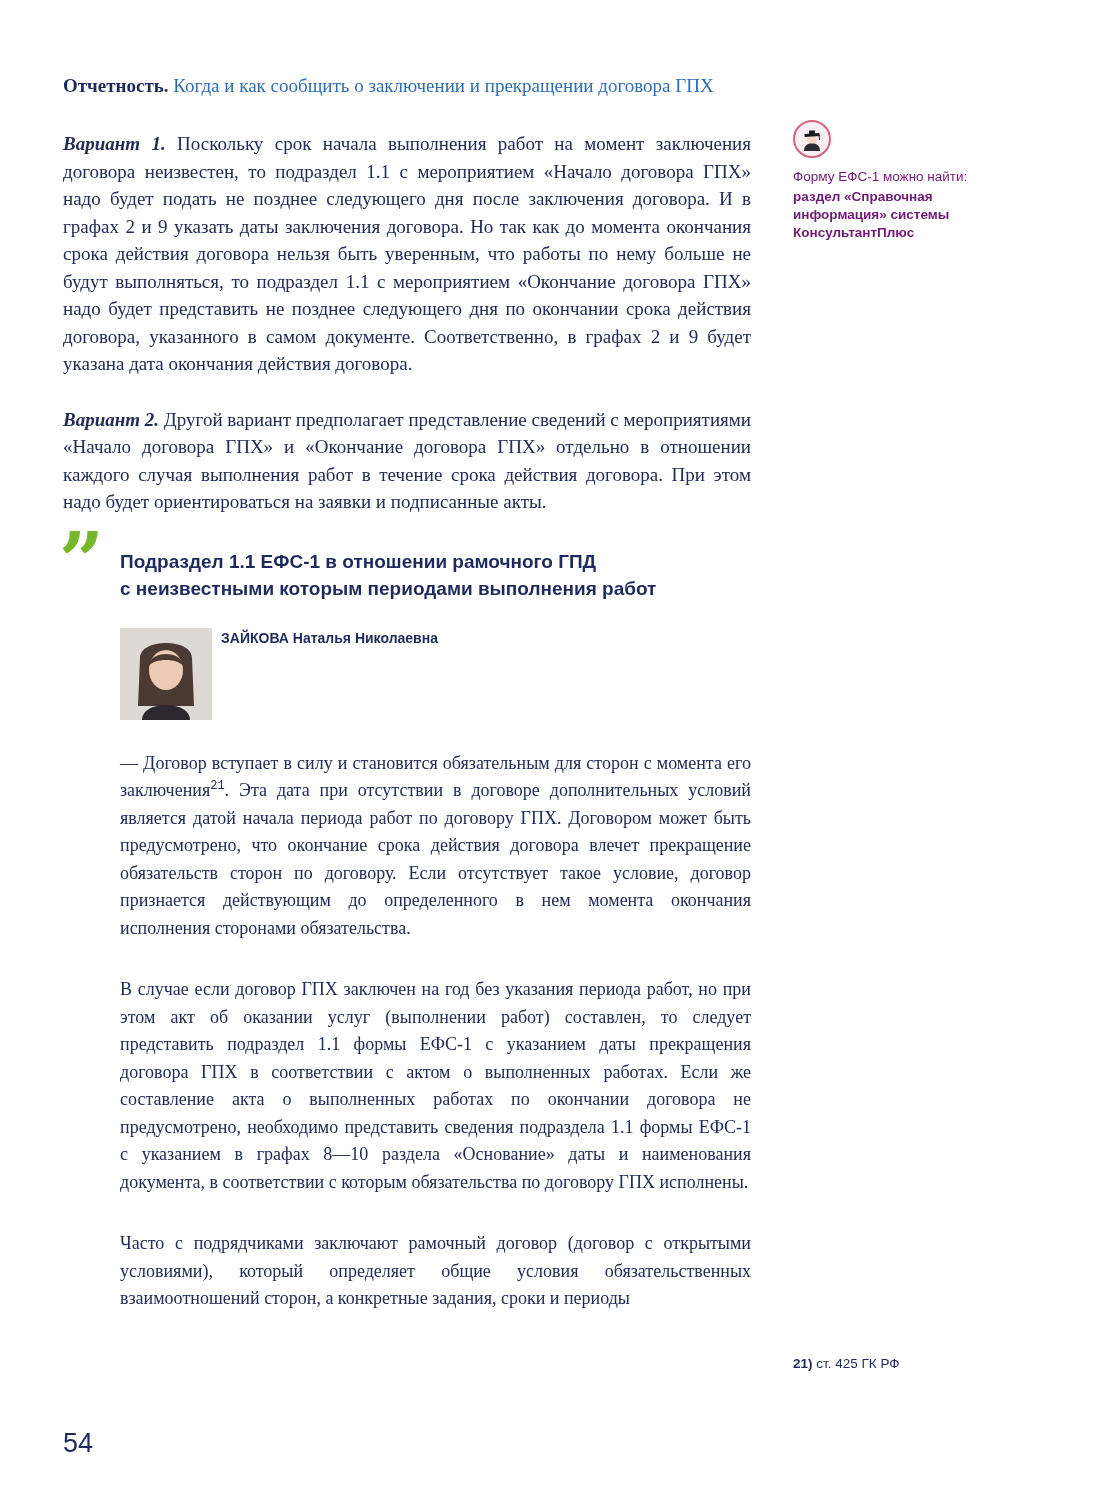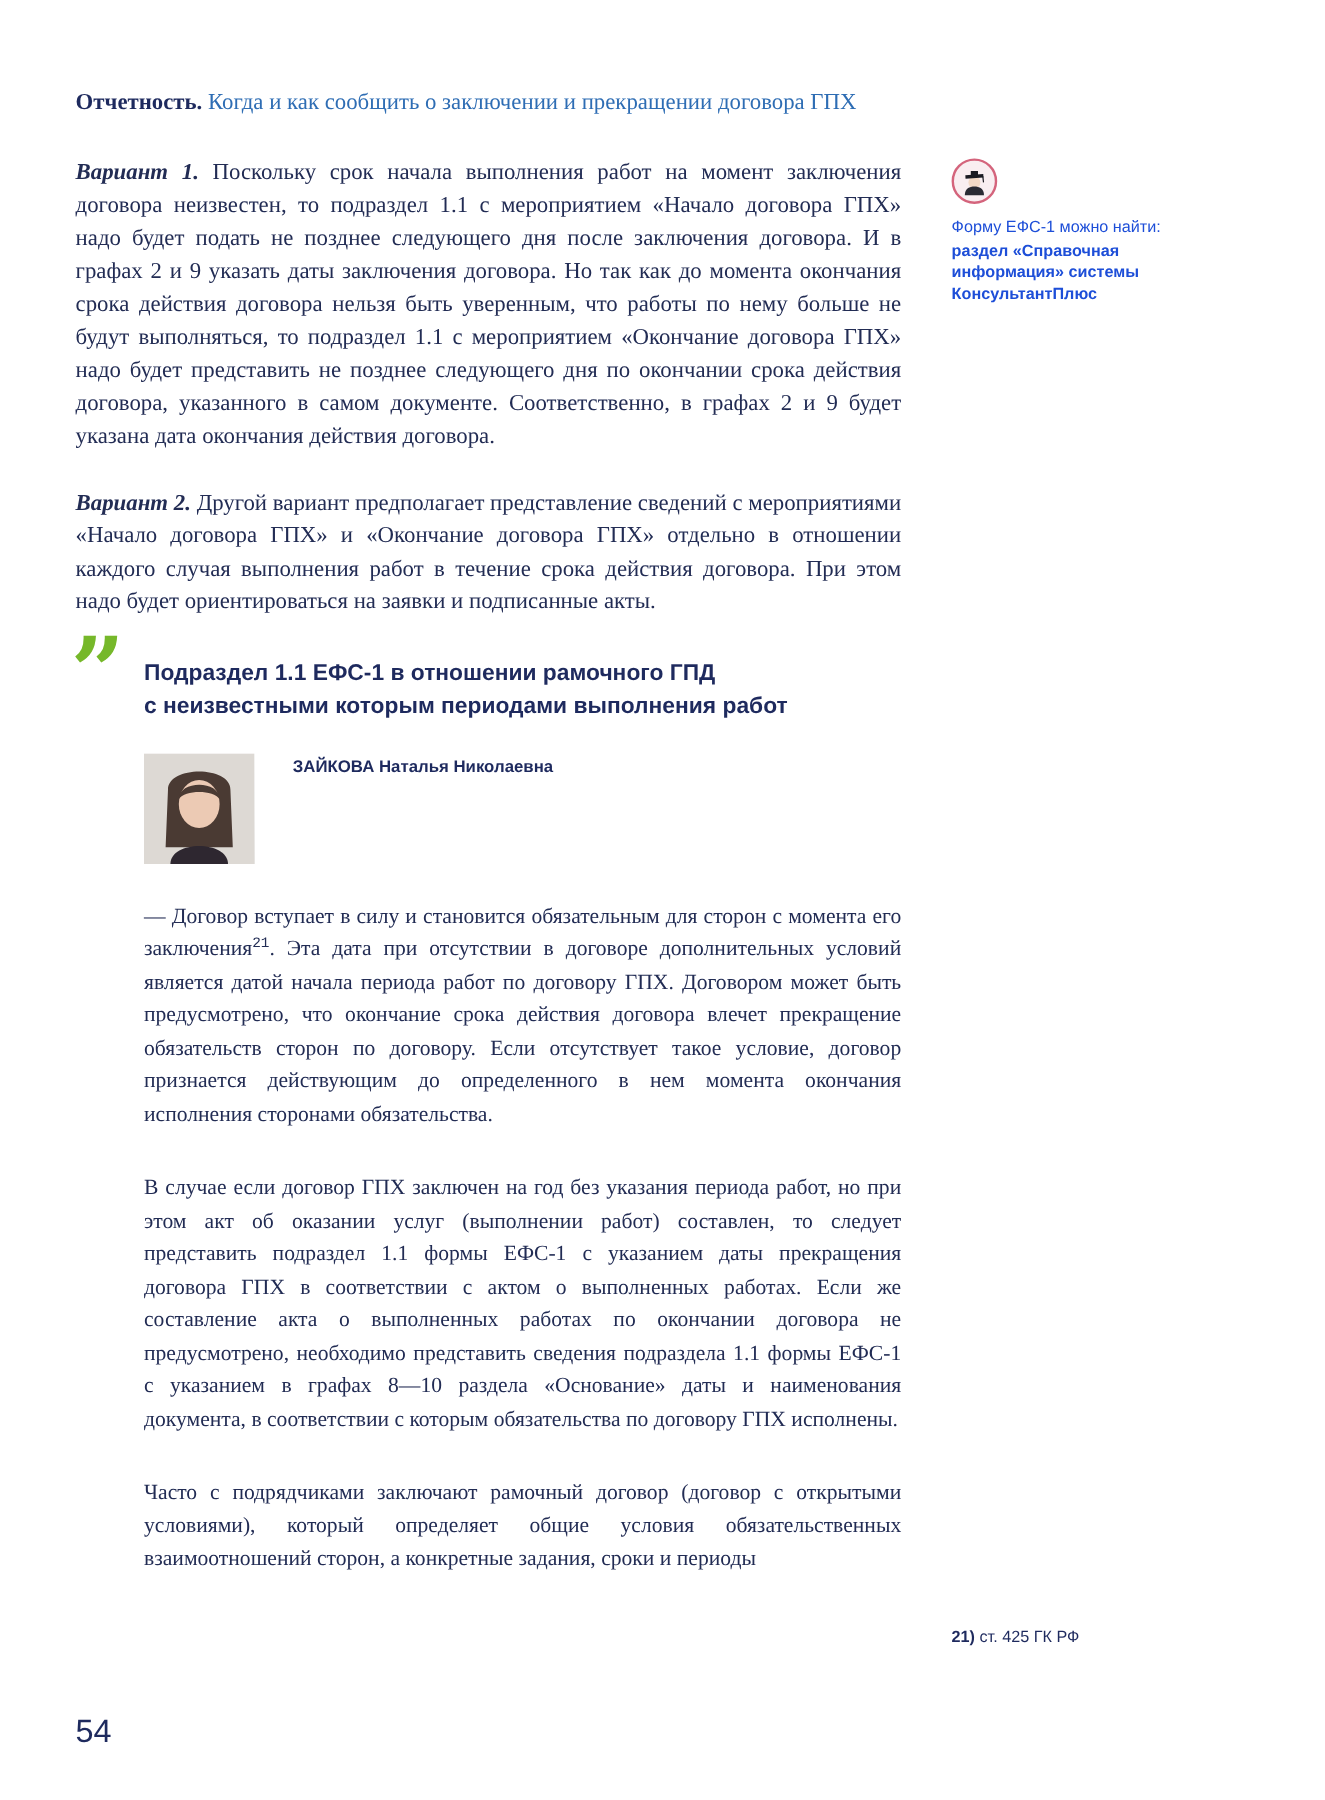--- a/index.html
+++ b/index.html
@@ -63,21 +63,21 @@
     font-weight: bold;
     font-size: 19px;
     line-height: 27px;
     color: #1e2a5e;
   }
 
   
   .expert {
     display: flex;
     margin-top: 26px;
-    gap: 32px;
+    gap: 9px;
   }
   .expert-photo {
     width: 92px; height: 92px;
     flex: 0 0 92px;
     background: linear-gradient(180deg, #e8e6e3 0%, #d6d2cd 60%, #c4bfb9 100%);
     overflow: hidden;
   }
   .expert-info { padding-top: 2px; }
   .expert-name {
     font-family: "Liberation Sans", sans-serif;
@@ -106,24 +106,24 @@
   .quote-par sup {
     font-size: 12px;
     line-height: 0;
     vertical-align: super;
     font-family: Liberation Mono, monospace;
   }
 
   
   .side-note {
     position: absolute;
-    left: 793px; top: 132px;
+    left: 793px; top: 120px;
     width: 200px;
     font-family: "Liberation Sans", sans-serif;
-    color: #1d4ed8;
+    color: #701a75;
   }
   .side-icon {
     width: 38px; height: 38px;
     border-radius: 50%;
     border: 2px solid #d4647c;
     background: #f9eef1;
     display: flex;
     align-items: center;
     justify-content: center;
     margin-bottom: 10px;

